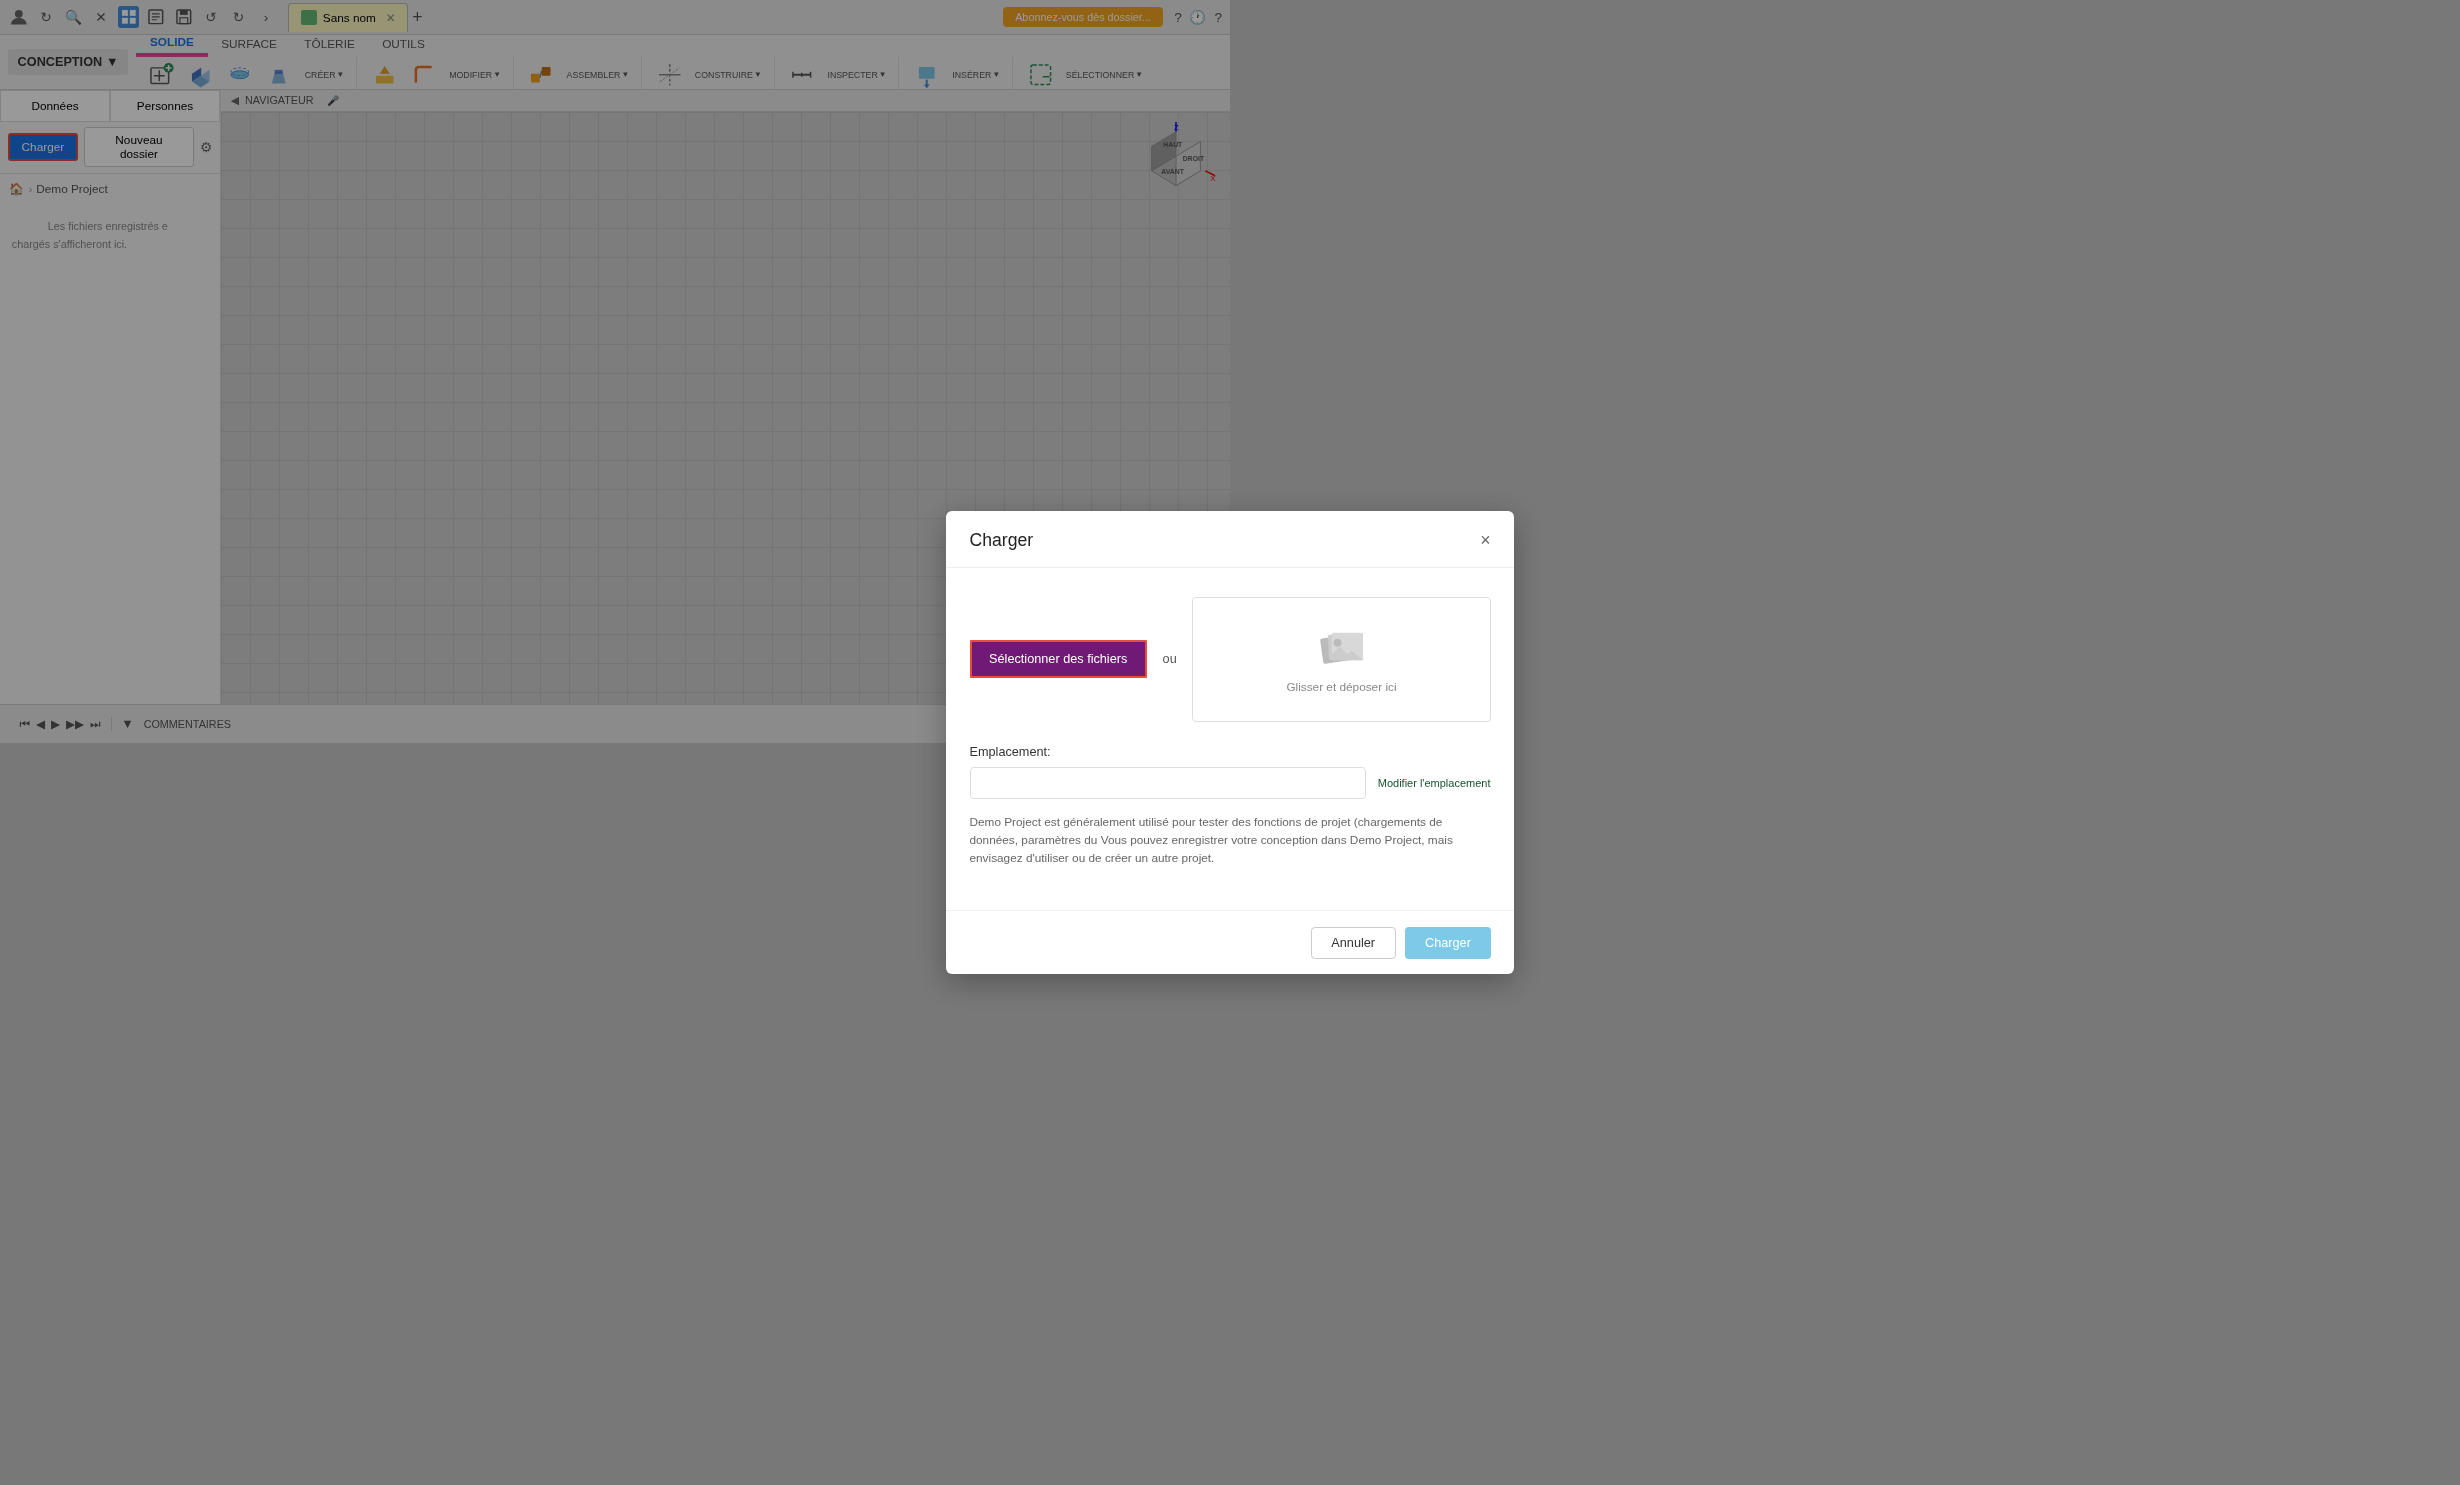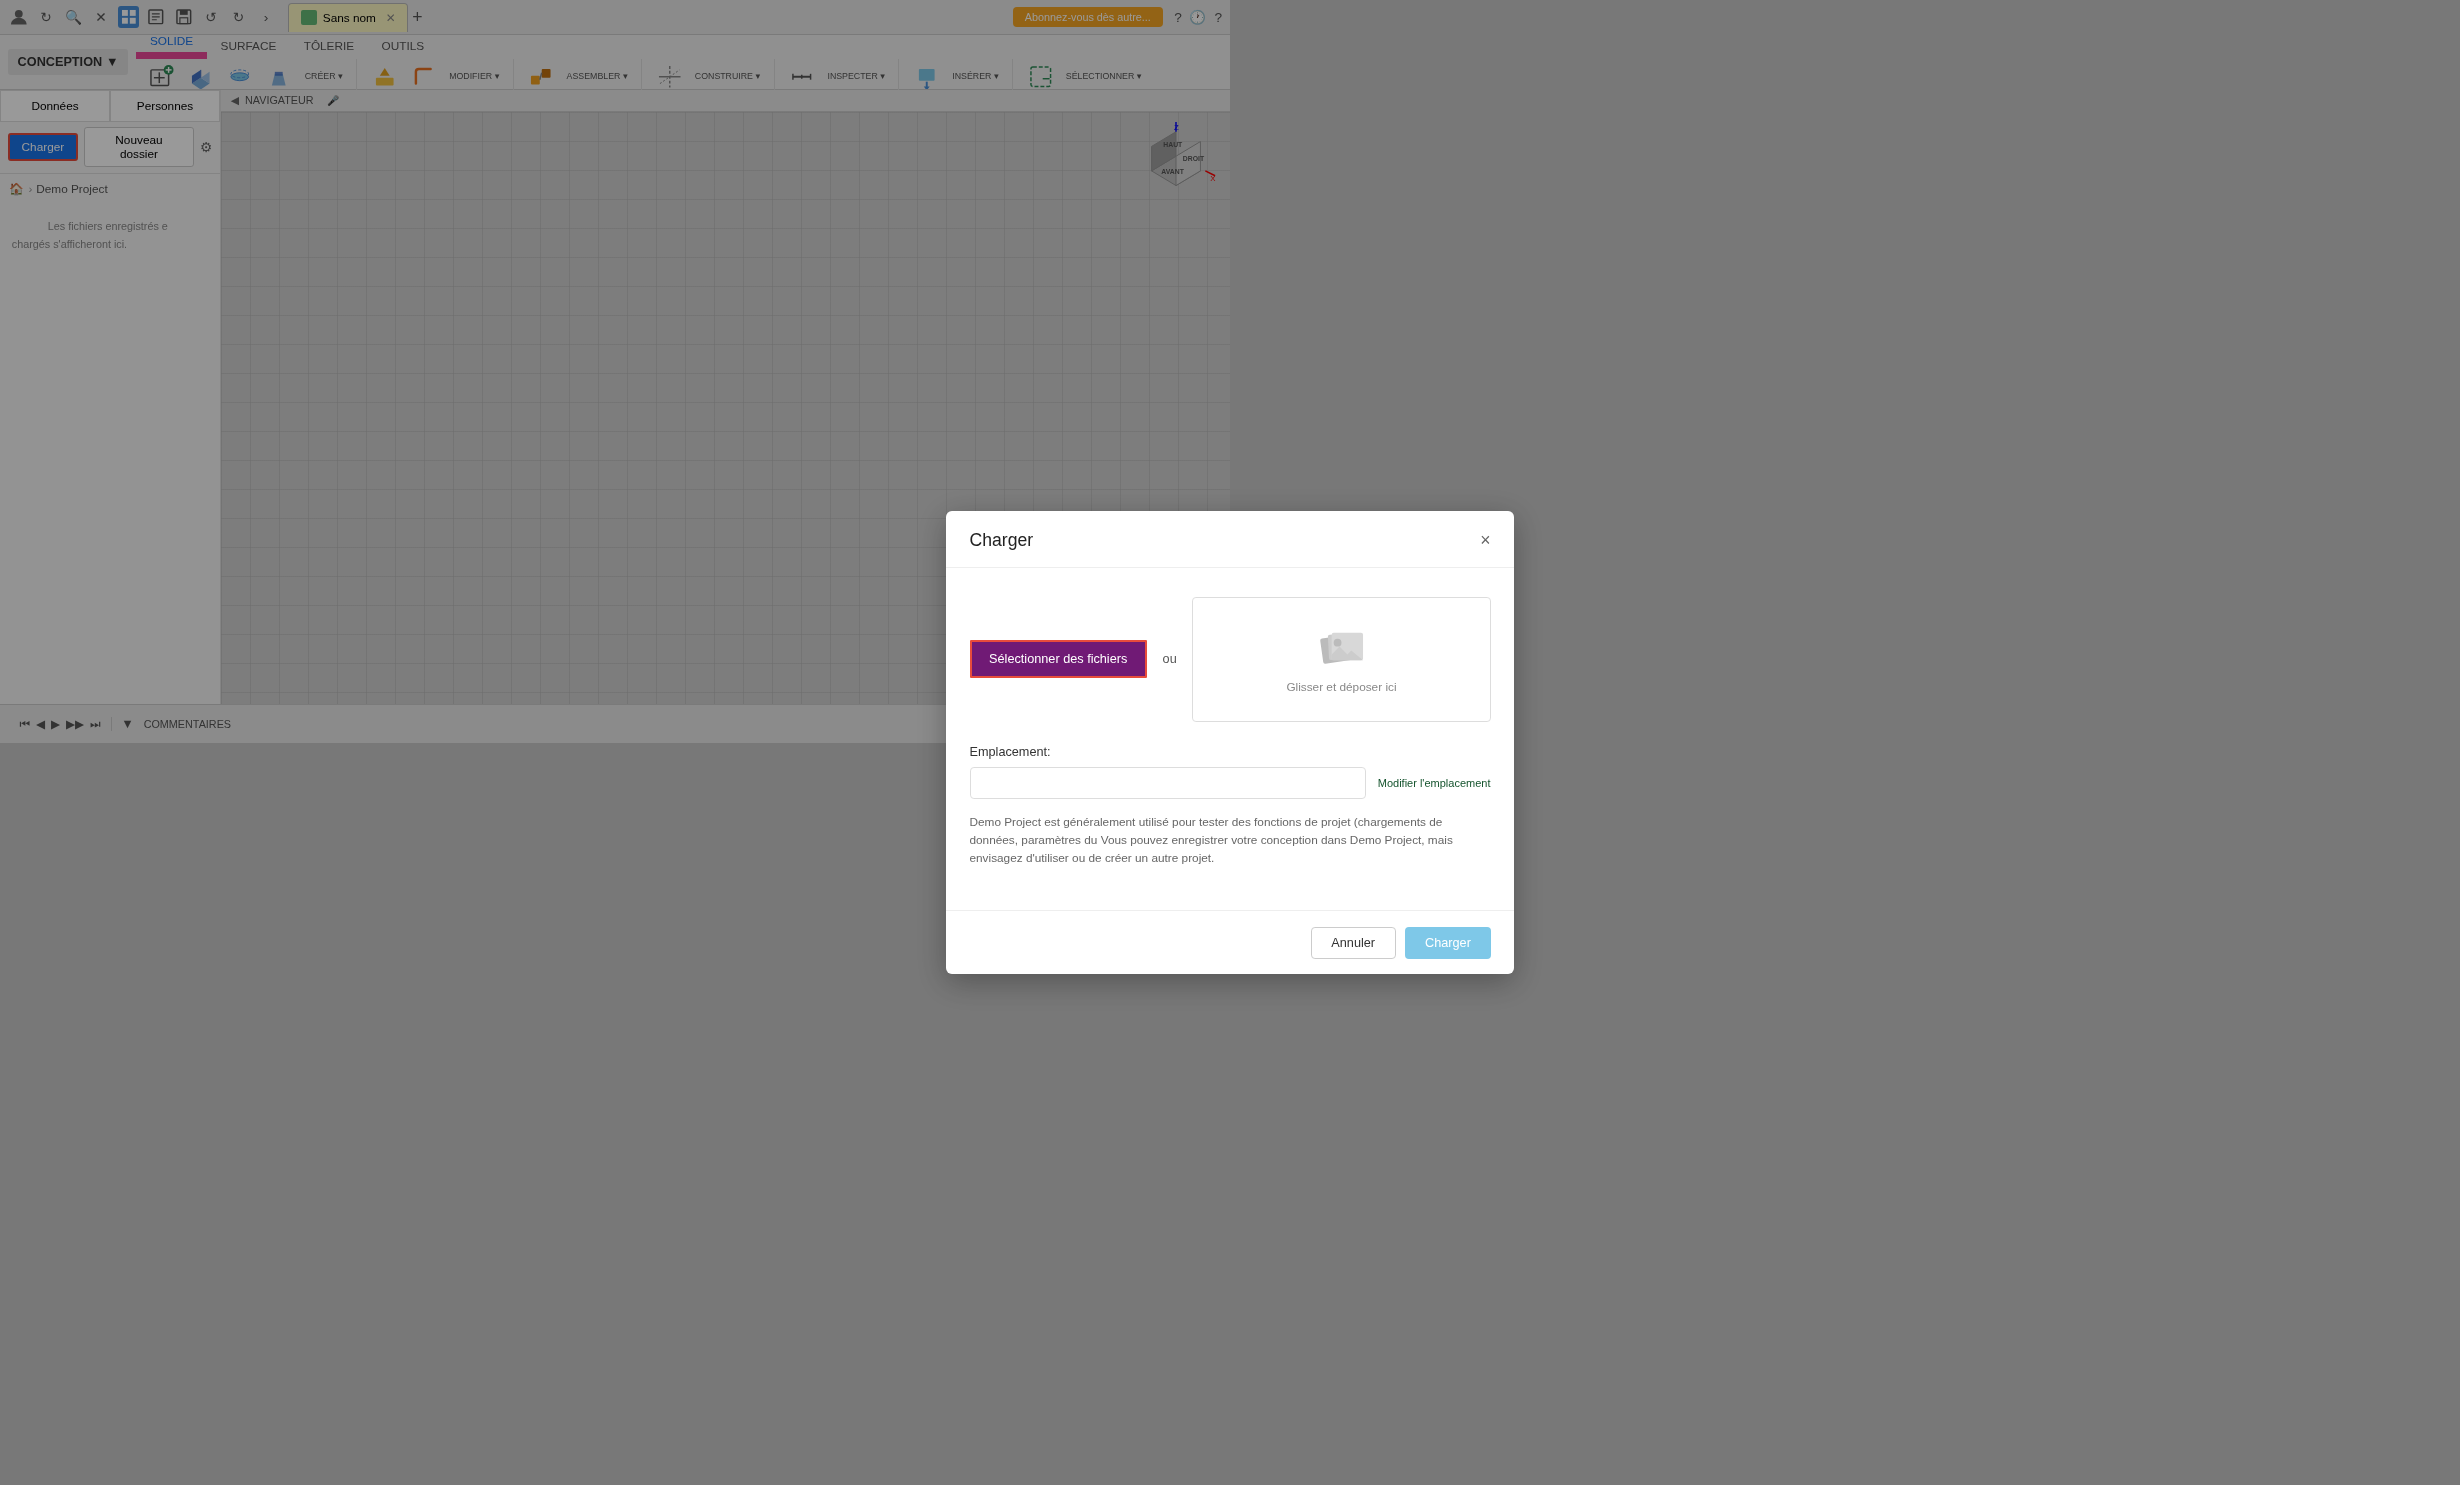--- a/index.html
+++ b/index.html
@@ -28,21 +28,21 @@
       display: flex; align-items: center; background: #f0f0f0; border-bottom: 1px solid #ccc;
       padding: 0 7.8px; height: 55px;
     }
     .conception-btn {
       display: flex; align-items: center; gap: 3.9px; padding: 5.9px 9.8px;
       background: #e0e0e0; border: none; border-radius: 2.9px; cursor: pointer;
       font-size: 12.7px; font-weight: 600; color: #333; margin-right: 7.8px;
     }
     .toolbar-tabs { display: flex; align-items: flex-end; gap: 0; flex: 1; }
     .toolbar-tab { padding: 3.9px 13.7px; font-size: 11.8px; color: #555; cursor: pointer; border-bottom: 2px solid transparent; }
-    .toolbar-tab.active { color: #1a73e8; border-bottom: 7px solid #ec4899; font-weight: 400; }
+    .toolbar-tab.active { color: #1a73e8; border-bottom: 4px solid #ec4899; font-weight: 700; }
     .toolbar-groups { display: flex; align-items: center; gap: 2px; }
     .tool-group { display: flex; align-items: center; gap: 0; padding: 0 5.9px; border-right: 1px solid #ddd; }
     .tool-group:last-child { border-right: none; }
     .tool-btn { display: flex; flex-direction: column; align-items: center; justify-content: center; padding: 3.9px 5.9px; cursor: pointer; border-radius: 2.9px; min-width: 39px; }
     .tool-btn .t-icon { width: 27.4px; height: 27.4px; display: flex; align-items: center; justify-content: center; font-size: 17.6px; }
     .tool-btn .t-label { font-size: 8.8px; color: #555; white-space: nowrap; display: flex; align-items: center; gap: 1px; }
     .tool-btn .dropdown-arrow { font-size: 7.8px; }
 
     
     .content-area { display: flex; height: calc(743px - 35px - 55px - 39px); }
@@ -169,21 +169,21 @@
     <div class="top-bar-icon">›</div>
   </div>
   <div class="tab-area">
     <div class="tab">
       <span class="tab-icon"></span>
       <span>Sans nom</span>
       <span class="tab-close">✕</span>
     </div>
     <span class="tab-new">+</span>
   </div>
-  <button class="subscribe-btn">Abonnez-vous dès autre...</button>
+  <button class="subscribe-btn">Abonnez-vous dès dossier...</button>
   <div class="top-bar-right">
     <span class="icon-btn">?</span>
     <span class="icon-btn">🕐</span>
     <span class="icon-btn">?</span>
   </div>
 </div>
 
 <div class="toolbar">
   <button class="conception-btn">
     <span>CONCEPTION</span>

